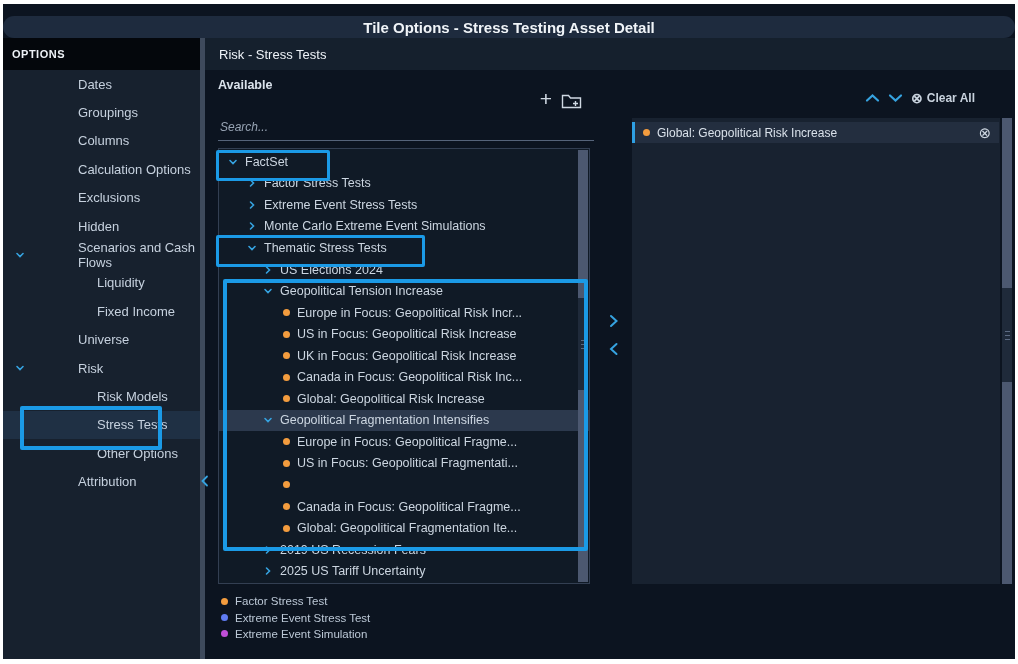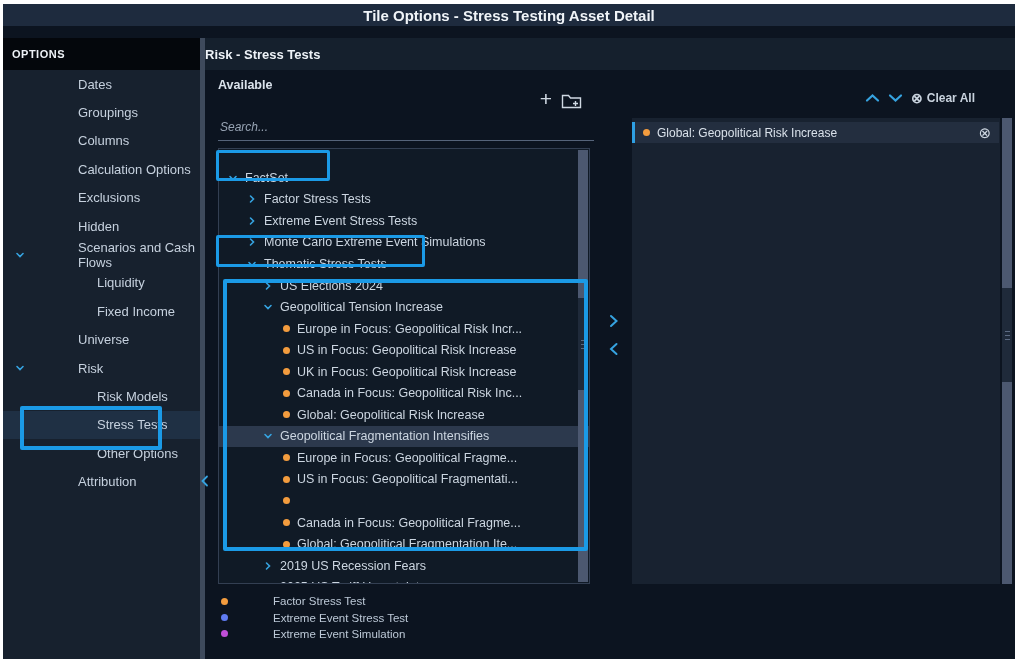--- a/index.html
+++ b/index.html
@@ -1,70 +1,70 @@
 <!DOCTYPE html>
 <html><head>
 <meta charset="utf-8">
 <style>
   html,body{margin:0;padding:0;background:#ffffff;width:1018px;height:664px;overflow:hidden;
     font-family:"Liberation Sans",sans-serif;}
   .app{position:absolute;left:3px;top:4px;width:1012px;height:655px;background:#0c1420;overflow:hidden;}
 
   
-  .titlebar{position:absolute;left:0;top:0;width:100%;height:22px;background:#1e2b3e;
-    display:flex;align-items:center;justify-content:center;color:#f0f4f8;font-weight:bold;font-size:15px;}
+  .titlebar{position:absolute;left:0;top:12px;width:100%;height:22px;background:#1e2b3e;
+    display:flex;align-items:center;justify-content:center;color:#f0f4f8;font-weight:bold;font-size:15px;border-radius:11px;}
 
   
   .sidebar{position:absolute;left:0;top:34px;width:197px;bottom:0;background:#17212e;}
   .options-header{height:32px;background:#04070c;color:#edf1f6;font-size:11px;font-weight:bold;
     letter-spacing:.5px;display:flex;align-items:center;padding-left:9px;}
   .side-rows{position:absolute;top:32px;left:0;right:0;}
   .side-row{height:28.4px;display:flex;align-items:center;position:relative;color:#c6d1de;
     font-size:13px;cursor:pointer;padding-left:40px;}
   .side-row .lbl{margin-left:35px;}
   .side-row.lvl1 .lbl{margin-left:54px;}
   .side-row .chev{position:absolute;left:12px;top:50%;transform:translateY(-50%);display:flex;}
   .side-row.selected{background:#1f3044;}
   .divider{position:absolute;left:197px;top:34px;width:5px;bottom:0;background:#3e4a5c;}
   .collapse-handle{position:absolute;left:195px;top:468px;width:12px;height:18px;z-index:5;
     display:flex;align-items:center;justify-content:center;cursor:pointer;}
 
   
   .main{position:absolute;left:202px;top:34px;right:0;bottom:0;background:#0c1420;}
-  .main-header{height:32px;background:#15202d;color:#eef3f8;font-weight:bold;font-size:13px;
-    display:flex;align-items:center;}
+  .main-header{height:32px;background:#15202d;color:#eef3f8;font-weight:normal;font-size:13px;
+    display:flex;align-items:center;padding-left:14px;}
   .panel-label{position:absolute;color:#dbe3ec;font-size:12.5px;font-weight:bold;}
   .avail-label{left:13px;top:40px;}
   .sel-label{left:427px;top:56px;margin-top:39px;}
   .icon-btn{position:absolute;color:#cfd8e2;cursor:pointer;display:flex;align-items:center;justify-content:center;}
   .plus-btn{left:330px;top:50px;width:22px;height:22px;font-size:21px;font-weight:300;}
   .folder-btn{left:354px;top:52px;width:24px;height:20px;}
 
   .search{position:absolute;left:13px;top:76px;width:372px;height:24px;background:transparent;
     border:none;border-bottom:1px solid #56647a;color:#dfe6ee;font-size:12px;outline:none;
     font-family:"Liberation Sans",sans-serif;}
   .search::placeholder{color:#98a4b4;font-style:italic;}
 
   .tree-box{position:absolute;left:13px;top:110px;width:372px;height:436px;background:#101a26;
-    border:1px solid #333f52;box-sizing:border-box;overflow:hidden;padding-top:18px;}
+    border:1px solid #333f52;box-sizing:border-box;overflow:hidden;padding-top:2px;}
   .tree-row{height:21.55px;display:flex;align-items:center;font-size:12.5px;color:#ccd6e1;cursor:pointer;}
   .tree-row.hl{background:#2c394d;}
   .tree-row .chev{display:flex;margin-right:7px;}
   .tree-row .dot{width:7px;height:7px;border-radius:50%;margin-right:7px;flex:none;}
   .tree-row .tlbl{white-space:nowrap;}
 
   .gutter{position:absolute;width:10px;background:#4c5870;}
   .gutter .thumb{position:absolute;left:0;width:100%;background:#1f2a3a;display:flex;flex-direction:column;
     align-items:center;justify-content:center;gap:3px;cursor:pointer;}
   .gutter .thumb i{display:block;width:5px;height:1px;background:#5c6a82;}
   .g-avail{left:373px;top:112px;height:432px;}
   .g-sel{left:797px;top:80px;height:466px;}
 
   .legend{position:absolute;left:16px;top:555px;}
-  .legend-row{height:16.4px;display:flex;align-items:center;font-size:11.5px;color:#bcc8d6;gap:38px;}
+  .legend-row{height:16.4px;display:flex;align-items:center;font-size:11.5px;color:#bcc8d6;}
   .legend-row .dot{width:7px;height:7px;border-radius:50%;margin-right:7px;}
 
   .transfer{position:absolute;left:397px;width:22px;height:22px;display:flex;align-items:center;
     justify-content:center;cursor:pointer;}
   .t-right{top:272px;}
   .t-left{top:300px;}
 
   .sel-controls{position:absolute;left:660px;top:53px;display:flex;align-items:center;gap:8px;}
   .sel-controls .cbtn{display:flex;align-items:center;cursor:pointer;}
   .clear-all{display:flex;align-items:center;gap:4px;color:#c8d2dd;font-size:12px;font-weight:bold;cursor:pointer;}

